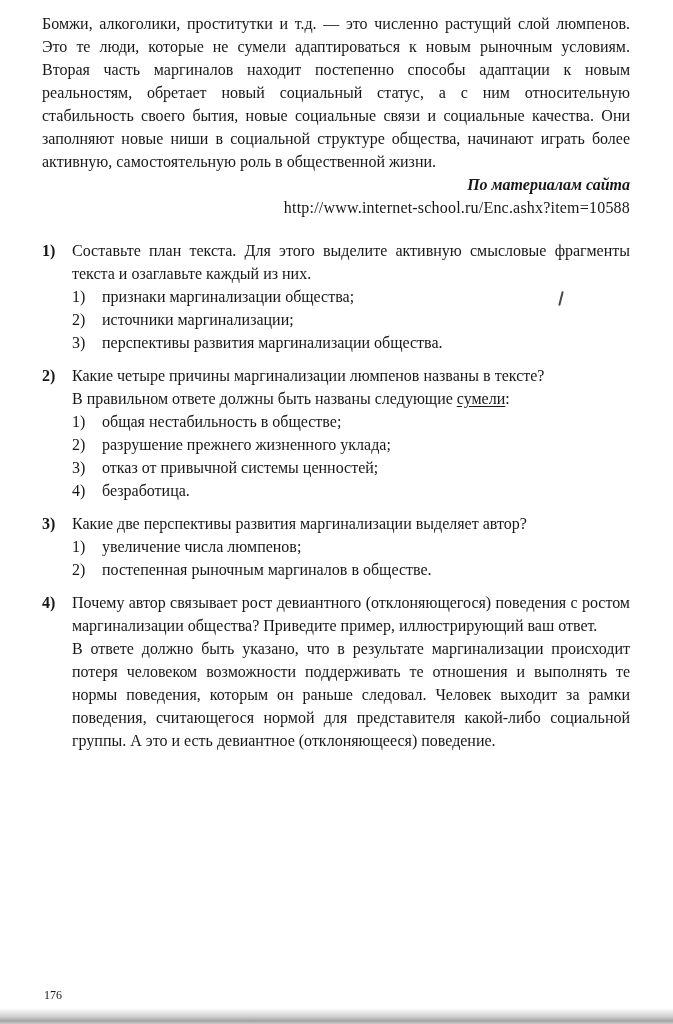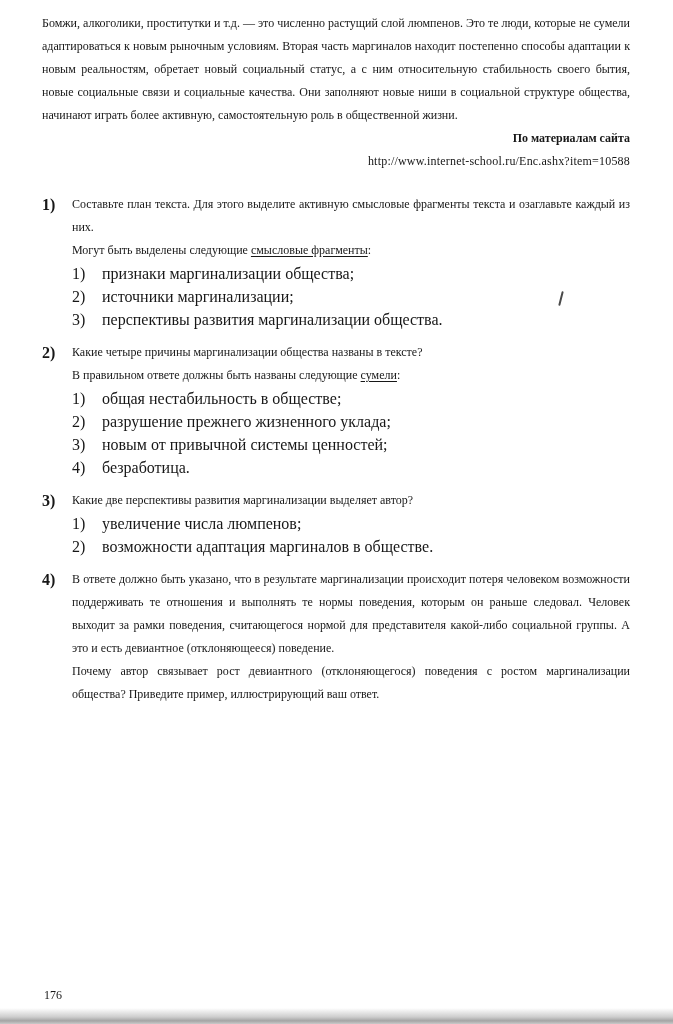--- a/index.html
+++ b/index.html
@@ -9,25 +9,26 @@
     font-family: "Liberation Serif", "DejaVu Serif", serif;
     color: #171717;
     position: relative;
     overflow: hidden;
   }
   .page {
     position: absolute; inset: 0;
     padding: 12px 43px 0 42px;
     box-sizing: border-box;
   }
-  p { margin: 0; font-size: 12px; line-height: 23px; }
+  p { margin: 0; font-size: 16px; line-height: 23px; }
   .justify { text-align: justify; }
   .attribution {
     text-align: right;
     font-weight: bold;
+    font-style: italic;
   }
   .url { text-align: right; margin-bottom: 20px; letter-spacing: 0.2px; }
   .question { display: flex; margin-top: 10px; }
   .qnum {
     flex: 0 0 30px; width: 30px;
     font-weight: bold;
     font-size: 16px; line-height: 23px;
   }
   .qbody { flex: 1; min-width: 0; }
   .sub { display: flex; font-size: 16px; line-height: 23px; }
@@ -61,80 +62,79 @@
 
   <p class="justify">Бомжи, алкоголики, проститутки и т.д. — это численно растущий слой люмпенов. Это те люди, которые не сумели адаптироваться к новым рыночным условиям. Вторая часть маргиналов находит постепенно способы адаптации к новым реальностям, обретает новый социальный статус, а с ним относительную стабильность своего бытия, новые социальные связи и социальные качества. Они заполняют новые ниши в социальной структуре общества, начинают играть более активную, самостоятельную роль в общественной жизни.</p>
 
   <p class="attribution">По материалам сайта</p>
   <p class="url">http://www.internet-school.ru/Enc.ashx?item=10588</p>
 
   <div class="question">
     <div class="qnum">1)</div>
     <div class="qbody">
       <p class="justify">Составьте план текста. Для этого выделите активную смысловые фрагменты текста и озаглавьте каждый из них.</p>
-      <p class="justify"><span>Могут быть выделены следующие </span><span class="u">смысловые фрагменты</span><span>:</span></p>
       <div class="sub">
         <span class="snum">1)</span>
         <span class="stext">признаки маргинализации общества;</span>
       </div>
       <div class="sub">
         <span class="snum">2)</span>
         <span class="stext">источники маргинализации;</span>
       </div>
       <div class="sub">
         <span class="snum">3)</span>
         <span class="stext">перспективы развития маргинализации общества.</span>
       </div>
     </div>
   </div>
 
   <div class="question">
     <div class="qnum">2)</div>
     <div class="qbody">
-      <p class="justify">Какие четыре причины маргинализации общества названы в тексте?</p>
+      <p class="justify">Какие четыре причины маргинализации люмпенов названы в тексте?</p>
       <p class="justify"><span>В правильном ответе должны быть названы следующие </span><span class="u">сумели</span><span>:</span></p>
       <div class="sub">
         <span class="snum">1)</span>
         <span class="stext">общая нестабильность в обществе;</span>
       </div>
       <div class="sub">
         <span class="snum">2)</span>
         <span class="stext">разрушение прежнего жизненного уклада;</span>
       </div>
       <div class="sub">
         <span class="snum">3)</span>
-        <span class="stext">новым от привычной системы ценностей;</span>
+        <span class="stext">отказ от привычной системы ценностей;</span>
       </div>
       <div class="sub">
         <span class="snum">4)</span>
         <span class="stext">безработица.</span>
       </div>
     </div>
   </div>
 
   <div class="question">
     <div class="qnum">3)</div>
     <div class="qbody">
       <p class="justify">Какие две перспективы развития маргинализации выделяет автор?</p>
       <div class="sub">
         <span class="snum">1)</span>
         <span class="stext">увеличение числа люмпенов;</span>
       </div>
       <div class="sub">
         <span class="snum">2)</span>
-        <span class="stext">возможности адаптация маргиналов в обществе.</span>
+        <span class="stext">постепенная рыночным маргиналов в обществе.</span>
       </div>
     </div>
   </div>
 
   <div class="question">
     <div class="qnum">4)</div>
     <div class="qbody">
+      <p class="justify">Почему автор связывает рост девиантного (отклоняющегося) поведения с ростом маргинализации общества? Приведите пример, иллюстрирующий ваш ответ.</p>
       <p class="justify">В ответе должно быть указано, что в результате маргинализации происходит потеря человеком возможности поддерживать те отношения и выполнять те нормы поведения, которым он раньше следовал. Человек выходит за рамки поведения, считающегося нормой для представителя какой-либо социальной группы. А это и есть девиантное (отклоняющееся) поведение.</p>
-      <p class="justify">Почему автор связывает рост девиантного (отклоняющегося) поведения с ростом маргинализации общества? Приведите пример, иллюстрирующий ваш ответ.</p>
     </div>
   </div>
 
   <span class="pen-mark"></span>
   <div class="page-number">176</div>
 </div>
 
 <div class="scan-edge"></div>
 
 </body></html>

